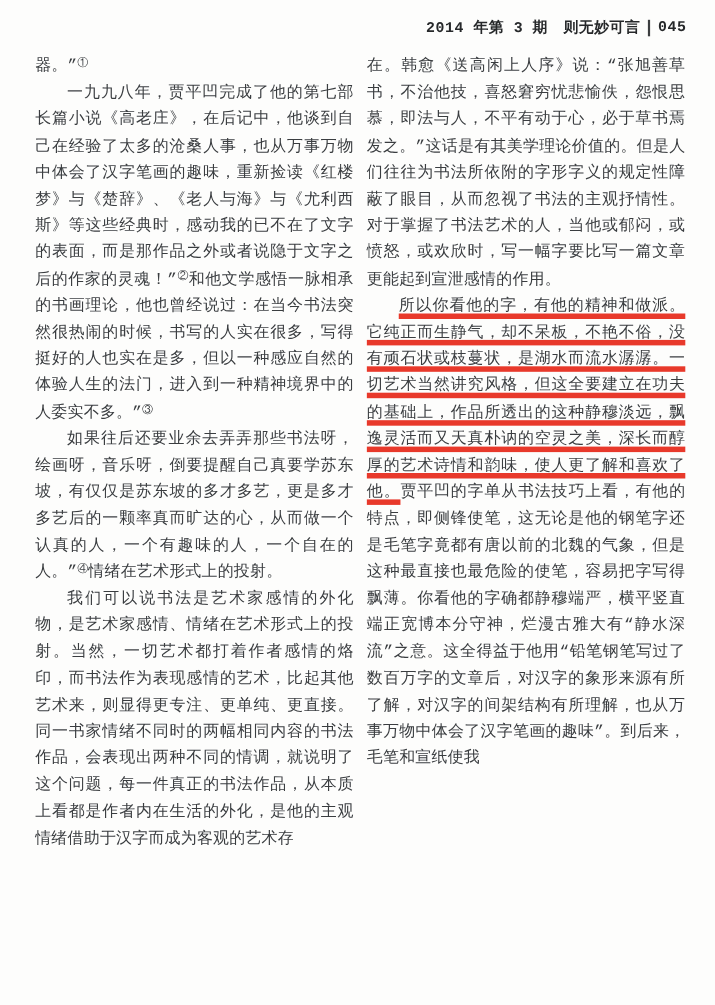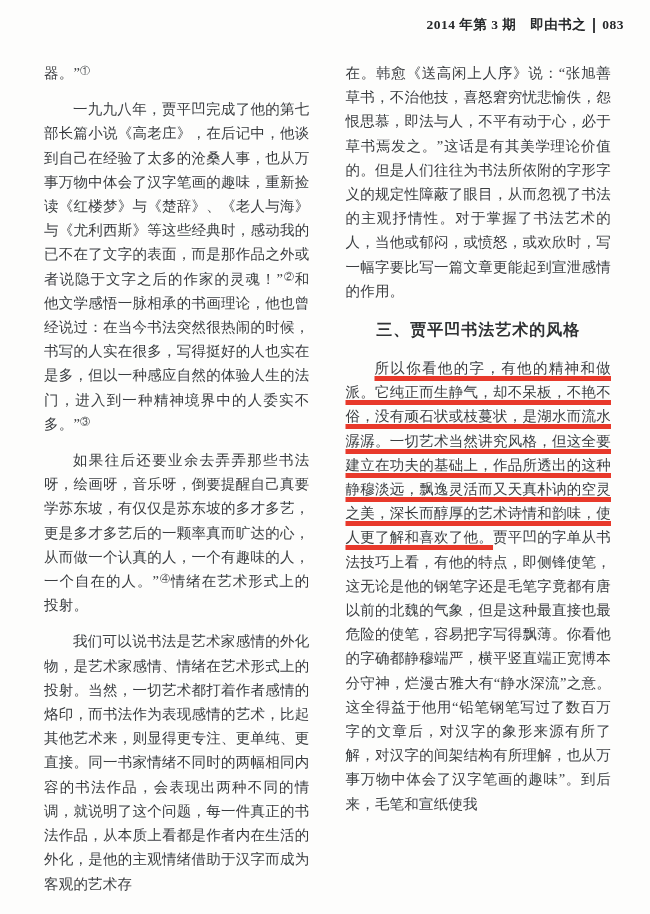--- a/index.html
+++ b/index.html
@@ -5,40 +5,40 @@
   :root{
     --underline-red:#e8392b;
     --ink:#3a3d40;
   }
   html,body{margin:0;padding:0;}
   body{
     width:650px;height:914px;background:#fdfdfc;
     font-family:"Liberation Serif","DejaVu Serif",serif;
     color:var(--ink);
   }
-  .page{position:relative;width:650px;height:914px;overflow:hidden;}
+  .page{position:relative;width:650px;height:914px;overflow:hidden;font-family:Liberation Mono, monospace;}
   .header{
     position:absolute;top:16px;right:26px;
     display:flex;align-items:center;
     font-weight:bold;font-size:13.5px;color:#26282a;
     letter-spacing:.5px;white-space:nowrap;
   }
   .header .issue{margin-right:14px;}
   .header .divider{
     display:inline-block;width:2px;height:15px;background:#3c3e40;
     margin:0 7px;
   }
   .columns{
     position:absolute;top:49px;left:32px;right:27px;bottom:8px;
     display:flex;gap:12px;
   }
   .colwrap{flex:1 1 0;min-width:0;display:flex;flex-direction:column;}
   .col{width:100%;}
   .para{
-    margin:12px;font-size:14.5px;line-height:24.2px;
+    margin:0;font-size:14.5px;line-height:24.2px;
     text-align:justify;color:var(--ink);
     letter-spacing:.2px;
   }
   .para.indent{text-indent:2em;}
   .sec-heading{
     margin:17px 0 15px;text-align:center;
     font-size:16px;font-weight:bold;color:#303234;
     letter-spacing:1px;
   }
   .fnref{
@@ -52,37 +52,36 @@
     text-decoration-skip-ink:none;
   }
 </style>
 </head>
 <body>
 
 <div class="page">
 
   <div class="header">
     <span class="issue">2014 年第 3 期</span>
-    <span class="journal">即由书之</span>
+    <span class="journal">则无妙可言</span>
     <span class="divider"></span>
-    <span class="pageno">083</span>
+    <span class="pageno">045</span>
   </div>
 
   <div class="columns">
     <div class="colwrap">
       <div class="col">
           <p class="para"><span>器。”</span><span class="fnref">①</span></p>
           <p class="para indent"><span>一九九八年，贾平凹完成了他的第七部长篇小说《高老庄》，在后记中，他谈到自己在经验了太多的沧桑人事，也从万事万物中体会了汉字笔画的趣味，重新捡读《红楼梦》与《楚辞》、《老人与海》与《尤利西斯》等这些经典时，感动我的已不在了文字的表面，而是那作品之外或者说隐于文字之后的作家的灵魂！”</span><span class="fnref">②</span><span>和他文学感悟一脉相承的书画理论，他也曾经说过：在当今书法突然很热闹的时候，书写的人实在很多，写得挺好的人也实在是多，但以一种感应自然的体验人生的法门，进入到一种精神境界中的人委实不多。”</span><span class="fnref">③</span></p>
           <p class="para indent"><span>如果往后还要业余去弄弄那些书法呀，绘画呀，音乐呀，倒要提醒自己真要学苏东坡，有仅仅是苏东坡的多才多艺，更是多才多艺后的一颗率真而旷达的心，从而做一个认真的人，一个有趣味的人，一个自在的人。”</span><span class="fnref">④</span><span>情绪在艺术形式上的投射。</span></p>
           <p class="para indent"><span>我们可以说书法是艺术家感情的外化物，是艺术家感情、情绪在艺术形式上的投射。当然，一切艺术都打着作者感情的烙印，而书法作为表现感情的艺术，比起其他艺术来，则显得更专注、更单纯、更直接。同一书家情绪不同时的两幅相同内容的书法作品，会表现出两种不同的情调，就说明了这个问题，每一件真正的书法作品，从本质上看都是作者内在生活的外化，是他的主观情绪借助于汉字而成为客观的艺术存</span></p>
         </div>
     </div>
     <div class="colwrap">
       <div class="col">
           <p class="para"><span>在。韩愈《送高闲上人序》说：“张旭善草书，不治他技，喜怒窘穷忧悲愉佚，怨恨思慕，即法与人，不平有动于心，必于草书焉发之。”这话是有其美学理论价值的。但是人们往往为书法所依附的字形字义的规定性障蔽了眼目，从而忽视了书法的主观抒情性。对于掌握了书法艺术的人，当他或郁闷，或愤怒，或欢欣时，写一幅字要比写一篇文章更能起到宣泄感情的作用。</span></p>
-          <h3 class="sec-heading">三、贾平凹书法艺术的风格</h3>
           <p class="para indent"><span class="hl">所以你看他的字，有他的精神和做派。它纯正而生静气，却不呆板，不艳不俗，没有顽石状或枝蔓状，是湖水而流水潺潺。一切艺术当然讲究风格，但这全要建立在功夫的基础上，作品所透出的这种静穆淡远，飘逸灵活而又天真朴讷的空灵之美，深长而醇厚的艺术诗情和韵味，使人更了解和喜欢了他。</span><span>贾平凹的字单从书法技巧上看，有他的特点，即侧锋使笔，这无论是他的钢笔字还是毛笔字竟都有唐以前的北魏的气象，但是这种最直接也最危险的使笔，容易把字写得飘薄。你看他的字确都静穆端严，横平竖直端正宽博本分守神，烂漫古雅大有“静水深流”之意。这全得益于他用“铅笔钢笔写过了数百万字的文章后，对汉字的象形来源有所了解，对汉字的间架结构有所理解，也从万事万物中体会了汉字笔画的趣味”。到后来，毛笔和宣纸使我</span></p>
         </div>
 
     </div>
   </div>
 
 </div>
 
 </body></html>

